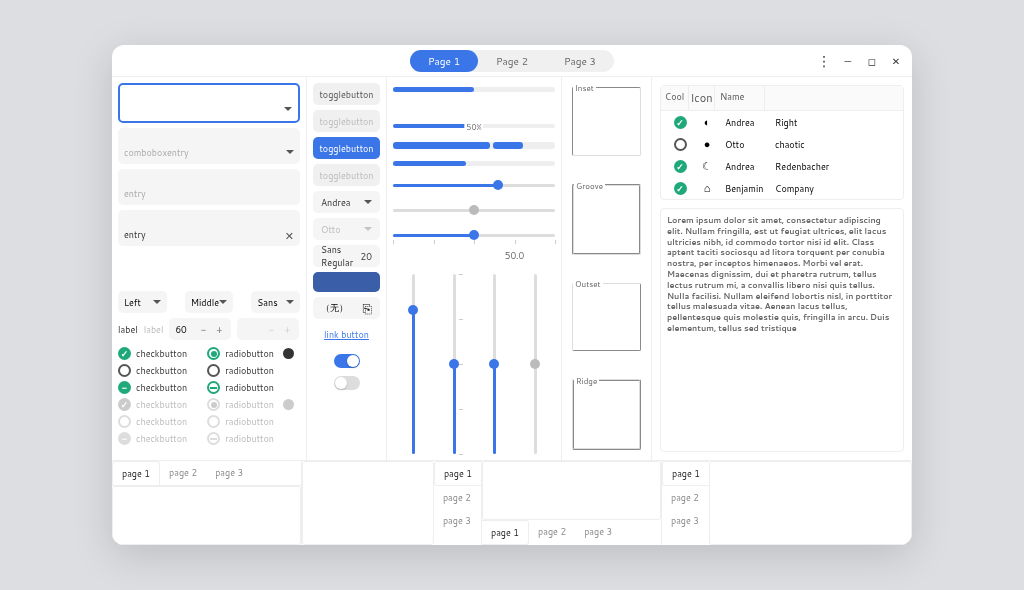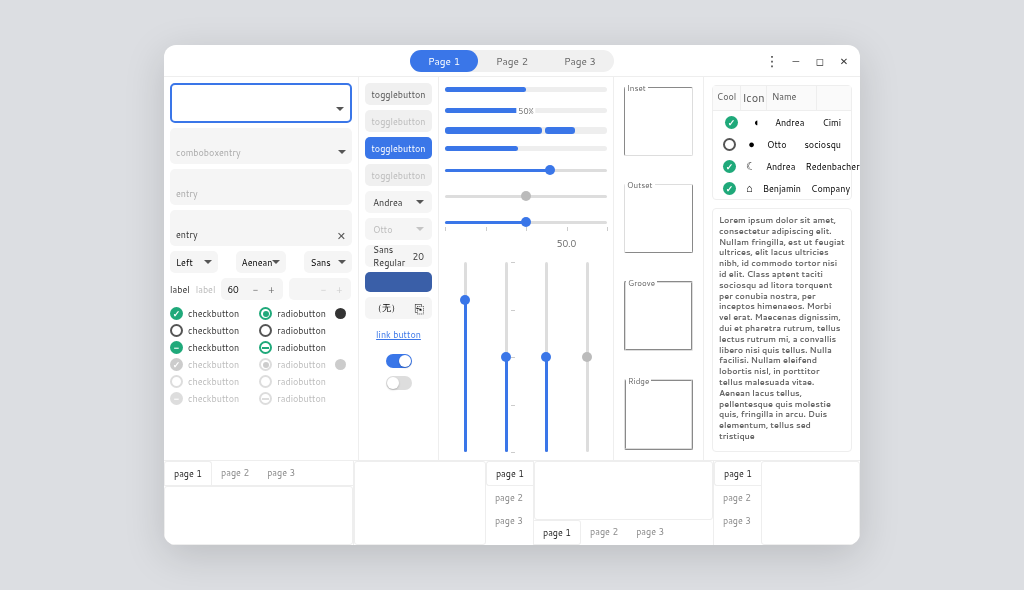--- a/index.html
+++ b/index.html
@@ -1,17 +1,17 @@
 <!DOCTYPE html>
 <html><head>
 <meta charset="utf-8">
 <style>
 * { box-sizing: border-box; margin: 0; padding: 0; font-family: -apple-system, "Segoe UI", Cantarell, sans-serif; }
 body { background: #dcdee2; width: 1024px; height: 590px; overflow: hidden; display: flex; align-items: center; justify-content: center; }
-.window { background: #fff; width: 696px; height: 500px; border-radius: 12px; box-shadow: 0 10px 40px rgba(0,0,0,0.15); overflow: hidden; display: flex; flex-direction: column; font-size: 10px; }
+.window { background: #fff; width: 800px; height: 500px; border-radius: 12px; box-shadow: 0 10px 40px rgba(0,0,0,0.15); overflow: hidden; display: flex; flex-direction: column; font-size: 10px; }
 .titlebar { height: 32px; display: flex; align-items: center; justify-content: center; position: relative; border-bottom: 1px solid #eee; }
 .tab-switcher { display: flex; background: #f0f0f0; border-radius: 16px; height: 22px; align-items: center; font-size: 10px; }
 .tab-switcher .tab { padding: 0 18px; height: 22px; display: flex; align-items: center; border-radius: 16px; color: #666; cursor: pointer; }
 .tab-switcher .tab.active { background: #3a76e8; color: #fff; font-weight: 500; }
 .win-controls { position: absolute; right: 6px; display: flex; gap: 4px; align-items: center; }
 .win-controls .wc { width: 20px; height: 20px; display: flex; align-items: center; justify-content: center; border-radius: 4px; cursor: pointer; color: #333; }
 .win-controls .kebab { font-size: 14px; }
 .content { flex: 1; display: flex; flex-direction: column; overflow: hidden; }
 .main-area { flex: 1; display: flex; overflow: hidden; }
 .col { padding: 6px; border-right: 1px solid #eee; overflow: hidden; }
@@ -22,21 +22,21 @@
 .col5 { flex: 1; display: flex; flex-direction: column; border-right: none; }
 
 .input, .combo { height: 22px; border: 1px solid #ddd; border-radius: 5px; padding: 18px 6px; display: flex; justify-content: space-between; font-size: 9px; color: #333; background: #fff; }
 .input.focused { border: 2px solid #3a76e8; }
 .input.focused .txt { background: #3a76e8; color: #fff; padding: 0 2px; }
 .input.flat { border: none; background: #f5f5f5; }
 .input.pill { border-radius: 11px; }
 .input .placeholder { color: #aaa; }
 .input .ic { color: #555; font-size: 11px; }
 .caret::after { content: ""; border: 4px solid transparent; border-top-color: #555; display: inline-block; transform: translateY(2px); }
-.triple { display: flex; gap: 18px; }
+.triple { display: flex; gap: 18px; margin-top: 40px; }
 .triple .seg { flex: 1; height: 22px; background: #f5f5f5; border-radius: 5px; display: flex; align-items: center; justify-content: space-between; padding: 0 6px; font-size: 9px; }
 .labelrow { display: flex; gap: 6px; align-items: center; font-size: 9px; }
 .labelrow .lb { color: #333; }
 .labelrow .lb.dim { color: #bbb; }
 .spin { display: flex; align-items: center; gap: 4px; background: #f5f5f5; border-radius: 5px; padding: 0 6px; height: 22px; }
 .spin .num { width: 18px; }
 .spin .btn { width: 12px; text-align: center; color: #666; cursor: pointer; }
 
 .checkgrid { display: flex; gap: 20px; margin-top: 2px; }
 .checkcol { display: flex; flex-direction: column; gap: 4px; }
@@ -169,21 +169,21 @@
         <div class="input flat">
           <span>entry</span>
           <span class="ic">✕</span>
         </div>
         <div class="triple">
           <div class="seg">
               <span>Left</span>
               <span class="caret"></span>
             </div>
           <div class="seg">
-              <span>Aenean</span>
+              <span>Middle</span>
               <span class="caret"></span>
             </div>
           <div class="seg">
               <span>Sans</span>
               <span class="caret"></span>
             </div>
         </div>
         <div class="labelrow">
           <span class="lb">label</span>
           <span class="lb dim">label</span>
@@ -291,21 +291,21 @@
           <div class="switch off">
               <div class="knob"></div>
             </div>
         </div>
       </div>
 
       <div class="col col3">
         <div class="pbar">
             <div class="fill" style="width:50%"></div>
           </div>
-        <div class="pbar" style="margin-top:10px;">
+        <div class="pbar" style="margin-top:26px;">
             <div class="fill" style="width:50%"></div>
             <span class="lbl">50%</span>
           </div>
         <div class="pbar thick">
           <div class="fill" style="width:60%"></div>
           <div style="position:absolute;top:0;left:62%;width:18%;height:100%;background:#3a76e8;border-radius:3px;"></div>
         </div>
         <div class="pbar" style="margin-top:6px;">
             <div class="fill" style="width:45%"></div>
           </div>
@@ -356,54 +356,54 @@
             <div class="vtrack"></div>
               <div class="vthumb" style="top:50%"></div>
           </div>
         </div>
       </div>
 
       <div class="col col4 framecol" style="display:flex;gap:20px;">
         <div class="frame inset">
             <span class="flabel">Inset</span>
           </div>
+        <div class="frame groove">
+            <span class="flabel">Groove</span>
+          </div>
         <div class="frame outset">
             <span class="flabel">Outset</span>
-          </div>
-        <div class="frame groove">
-            <span class="flabel">Groove</span>
           </div>
         <div class="frame ridge">
             <span class="flabel">Ridge</span>
           </div>
       </div>
 
       <div class="col col5">
         <div class="tablewrap">
           <div class="thead">
             <div class="th tc-cool">Cool</div>
             <div class="th tc-icon">Icon</div>
             <div class="th tc-name">Name</div>
           </div>
           <div id="tbody">
               <div class="trow">
                 <div class="td tc-cool">
                   <span class="chip g">✓</span>
                 </div>
                 <div class="td tc-icon">◐</div>
                 <div class="td tc-name">Andrea</div>
-                <div class="td tc-nick">Cimi</div>
+                <div class="td tc-nick">Right</div>
               </div>
               <div class="trow">
                 <div class="td tc-cool">
                   <span class="chip o"></span>
                 </div>
                 <div class="td tc-icon">●</div>
                 <div class="td tc-name">Otto</div>
-                <div class="td tc-nick">sociosqu</div>
+                <div class="td tc-nick">chaotic</div>
               </div>
               <div class="trow">
                 <div class="td tc-cool">
                   <span class="chip g">✓</span>
                 </div>
                 <div class="td tc-icon">☾</div>
                 <div class="td tc-name">Andrea</div>
                 <div class="td tc-nick">Redenbacher</div>
               </div>
               <div class="trow">

